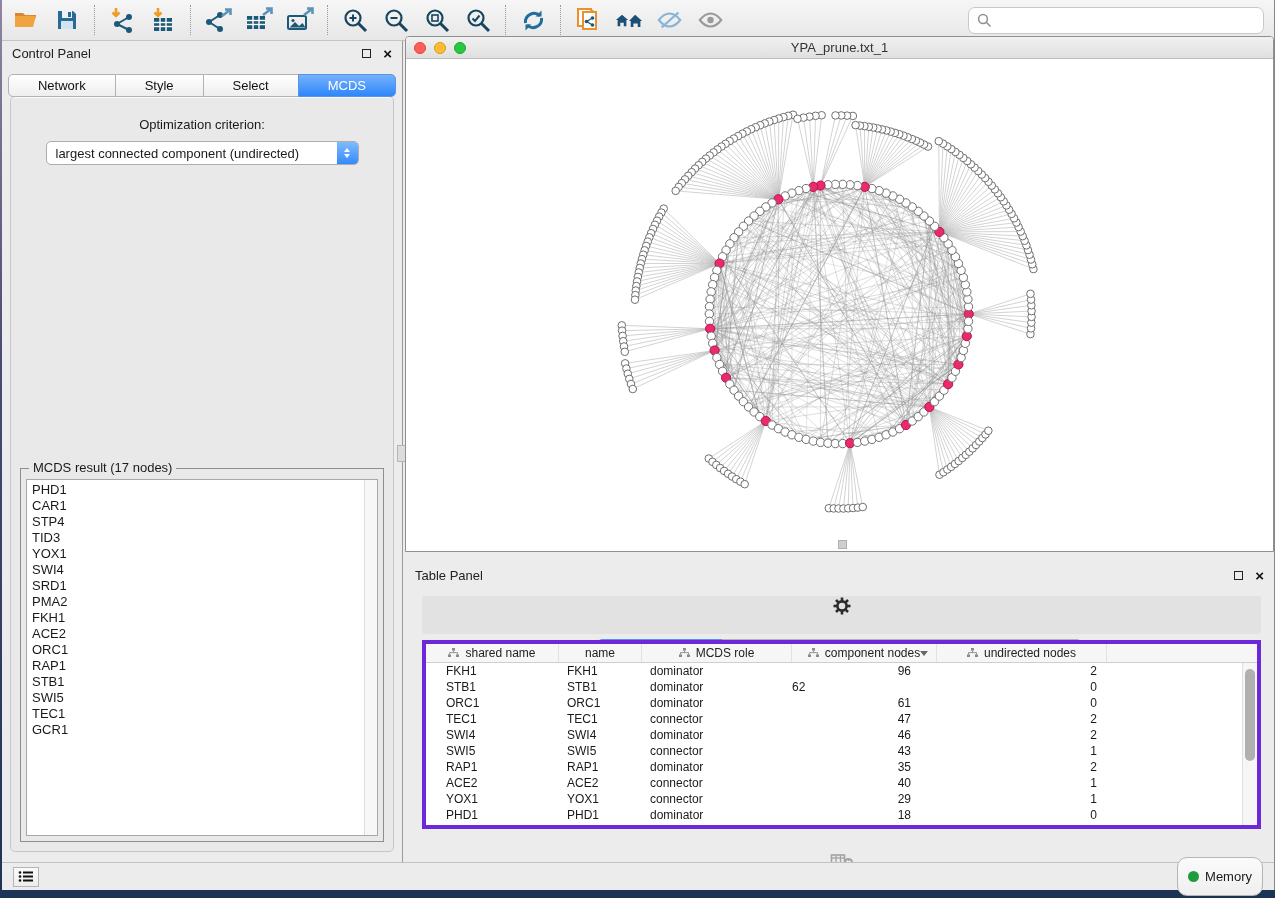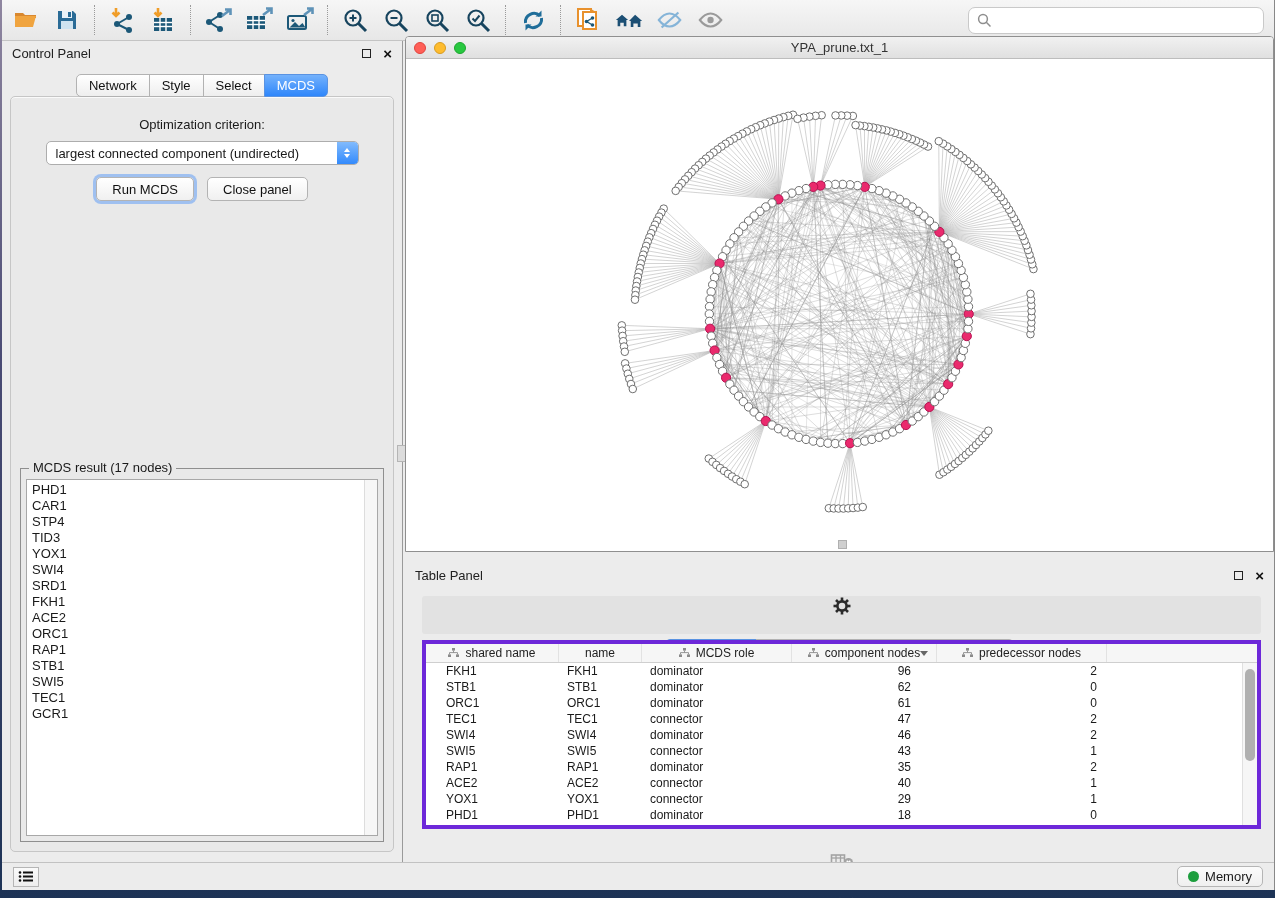--- a/index.html
+++ b/index.html
@@ -18,21 +18,21 @@
   #search-box input { border:none; outline:none; flex:1; font-size:13px; font-family:inherit; background:transparent; }
 
   
   #control-panel { position:absolute; left:0; top:41px; width:401px; bottom:28px; background:#ececec; border-right:1px solid #9a9a9a; }
   .panel-titlebar { height:25px; display:flex; align-items:center; padding:0 10px; font-size:13px; color:#222; }
   .panel-titlebar .spacer { flex:1; }
   .win-sq { width:9px; height:9px; border:1.5px solid #222; margin-right:12px; display:inline-block; }
   .win-x { font-size:15px; font-weight:bold; color:#111; line-height:9px; }
   .tab-row { display:flex; justify-content:center; margin-top:8px; position:relative; z-index:2; }
   .tab-group { display:inline-flex; }
-  .tab { border:1px solid #b2b2b2; margin-left:-1px; background:linear-gradient(#ffffff,#eeeeee); padding:3px 12px;
+  .tab { border:1px solid #b2b2b2; margin-left:-1px; background:linear-gradient(#ffffff,#eeeeee); padding:3px 29px;
          font-size:13px; color:#111; white-space:nowrap; cursor:default; }
   .tab:first-child { border-radius:5px 0 0 5px; margin-left:0; }
   .tab:last-child { border-radius:0 5px 5px 0; }
   .tab.selected { background:linear-gradient(#74b2fc,#2e86fb); color:#fff; border-color:#5a93e2; }
   #cp-box { position:absolute; left:8px; right:8px; top:55px; bottom:10px; background:#e9e9e9; border:1px solid #c6c6c6;
             border-radius:5px; box-shadow:inset 0 1px 0 #fafafa; }
   #opt-label { text-align:center; margin-top:20px; font-size:13px; }
   #criterion-select { width:313px; height:24px; margin:9px auto 0; background:#fff; border:1px solid #adadad; border-radius:5px;
             display:flex; align-items:center; overflow:hidden; cursor:default; }
   #criterion-select .sel-text { flex:1; padding:0 2px 0 9px; font-size:13px; white-space:nowrap; }
@@ -89,21 +89,21 @@
   .td { font-size:12px; white-space:nowrap; overflow:hidden; flex-shrink:0; }
   #tbl-scroll { position:absolute; right:0; top:19px; bottom:0; width:15px; background:#f6f6f6; border-left:1px solid #e0e0e0; }
   #tbl-thumb { position:absolute; left:2px; right:2px; top:6px; height:92px; background:#b0b0b0; border-radius:6px; }
   #tp-tabs { display:flex; justify-content:center; margin-top:5px; }
 
   
   #status-bar { position:absolute; left:0; right:0; bottom:0; height:28px; background:#ececec; border-top:1px solid #c2c2c2;
                 display:flex; align-items:center; padding:0 11px; }
   #list-btn { width:26px; height:20px; background:linear-gradient(#fafafa,#ededed); border:1px solid #b5b5b5;
               display:flex; align-items:center; justify-content:center; }
-  #memory-btn { margin-left:auto; height:21px; background:linear-gradient(#fbfbfb,#efefef); border:1px solid #b5b5b5; border-radius:5px;
+  #memory-btn { margin-left:auto; height:39px; background:linear-gradient(#fbfbfb,#efefef); border:1px solid #b5b5b5; border-radius:10px;
                 display:flex; align-items:center; gap:6px; padding:0 10px; font-size:13px; }
   #memory-dot { width:11px; height:11px; border-radius:50%; background:#1d9e3e; }
 </style>
 </head>
 <body>
 
 <div id="app">
 
   <div id="toolbar">
     <span class="tb-icon">
@@ -296,35 +296,32 @@
     </div>
     <div id="cp-box">
       <div id="opt-label">Optimization criterion:</div>
       <div id="criterion-select">
         <span class="sel-text">largest connected component (undirected)</span>
         <span class="sel-btn">
             <span class="tri-up"></span>
             <span class="tri-dn"></span>
           </span>
       </div>
-      <div id="cp-buttons">
-        <button class="mac-btn focused">Run MCDS</button>
-        <button class="mac-btn">Close panel</button>
-      </div>
       <div id="mcds-fieldset">
         <div id="mcds-legend">MCDS result (17 nodes)</div>
         <div id="mcds-list">
           <div id="mcds-items">
               <div class="mcds-item">PHD1</div>
               <div class="mcds-item">CAR1</div>
               <div class="mcds-item">STP4</div>
               <div class="mcds-item">TID3</div>
               <div class="mcds-item">YOX1</div>
               <div class="mcds-item">SWI4</div>
               <div class="mcds-item">SRD1</div>
+              <div class="mcds-item">PMA2</div>
               <div class="mcds-item">FKH1</div>
               <div class="mcds-item">ACE2</div>
               <div class="mcds-item">ORC1</div>
               <div class="mcds-item">RAP1</div>
               <div class="mcds-item">STB1</div>
               <div class="mcds-item">SWI5</div>
               <div class="mcds-item">TEC1</div>
               <div class="mcds-item">GCR1</div>
             </div>
           <div id="mcds-scroll"></div>
@@ -1310,37 +1307,37 @@
             <svg width="11" height="10" viewBox="0 0 11 10">
               <g fill="#8a8a8a">
                 <rect x="4" y="0" width="3" height="2.6"></rect>
                 <rect x="0" y="6.4" width="3" height="2.6"></rect>
                 <rect x="8" y="6.4" width="3" height="2.6"></rect>
               </g>
               <g stroke="#8a8a8a" stroke-width="0.9" fill="none">
                 <path d="M5.5 2.6v2M1.5 6.4v-1.8h8v1.8"></path>
               </g>
             </svg>
-            <span>predecessor nodes</span>
+            <span>undirected nodes</span>
           </div>
           <div class="th" style="flex: 1 1 0%; border-right: none;"></div>
         </div>
       <div id="tbl-body">
           <div class="tr">
             <div class="td" style="width: 133px; text-align: left; padding-left: 20px; padding-right: 0px;">FKH1</div>
             <div class="td" style="width: 83px; text-align: left; padding-left: 8px; padding-right: 0px;">FKH1</div>
             <div class="td" style="width: 150px; text-align: left; padding-left: 8px; padding-right: 0px;">dominator</div>
             <div class="td" style="width: 145px; text-align: right; padding-left: 0px; padding-right: 26px;">96</div>
             <div class="td" style="width: 170px; text-align: right; padding-left: 0px; padding-right: 10px;">2</div>
           </div>
           <div class="tr">
             <div class="td" style="width: 133px; text-align: left; padding-left: 20px; padding-right: 0px;">STB1</div>
             <div class="td" style="width: 83px; text-align: left; padding-left: 8px; padding-right: 0px;">STB1</div>
             <div class="td" style="width: 150px; text-align: left; padding-left: 8px; padding-right: 0px;">dominator</div>
-            <div class="td" style="width: 145px; text-align: right; padding-left: 0px; padding-right: 26px;">62</div>
+            <div class="td" style="width: 145px; text-align: left; padding-left: 0px; padding-right: 26px;">62</div>
             <div class="td" style="width: 170px; text-align: right; padding-left: 0px; padding-right: 10px;">0</div>
           </div>
           <div class="tr">
             <div class="td" style="width: 133px; text-align: left; padding-left: 20px; padding-right: 0px;">ORC1</div>
             <div class="td" style="width: 83px; text-align: left; padding-left: 8px; padding-right: 0px;">ORC1</div>
             <div class="td" style="width: 150px; text-align: left; padding-left: 8px; padding-right: 0px;">dominator</div>
             <div class="td" style="width: 145px; text-align: right; padding-left: 0px; padding-right: 26px;">61</div>
             <div class="td" style="width: 170px; text-align: right; padding-left: 0px; padding-right: 10px;">0</div>
           </div>
           <div class="tr">

